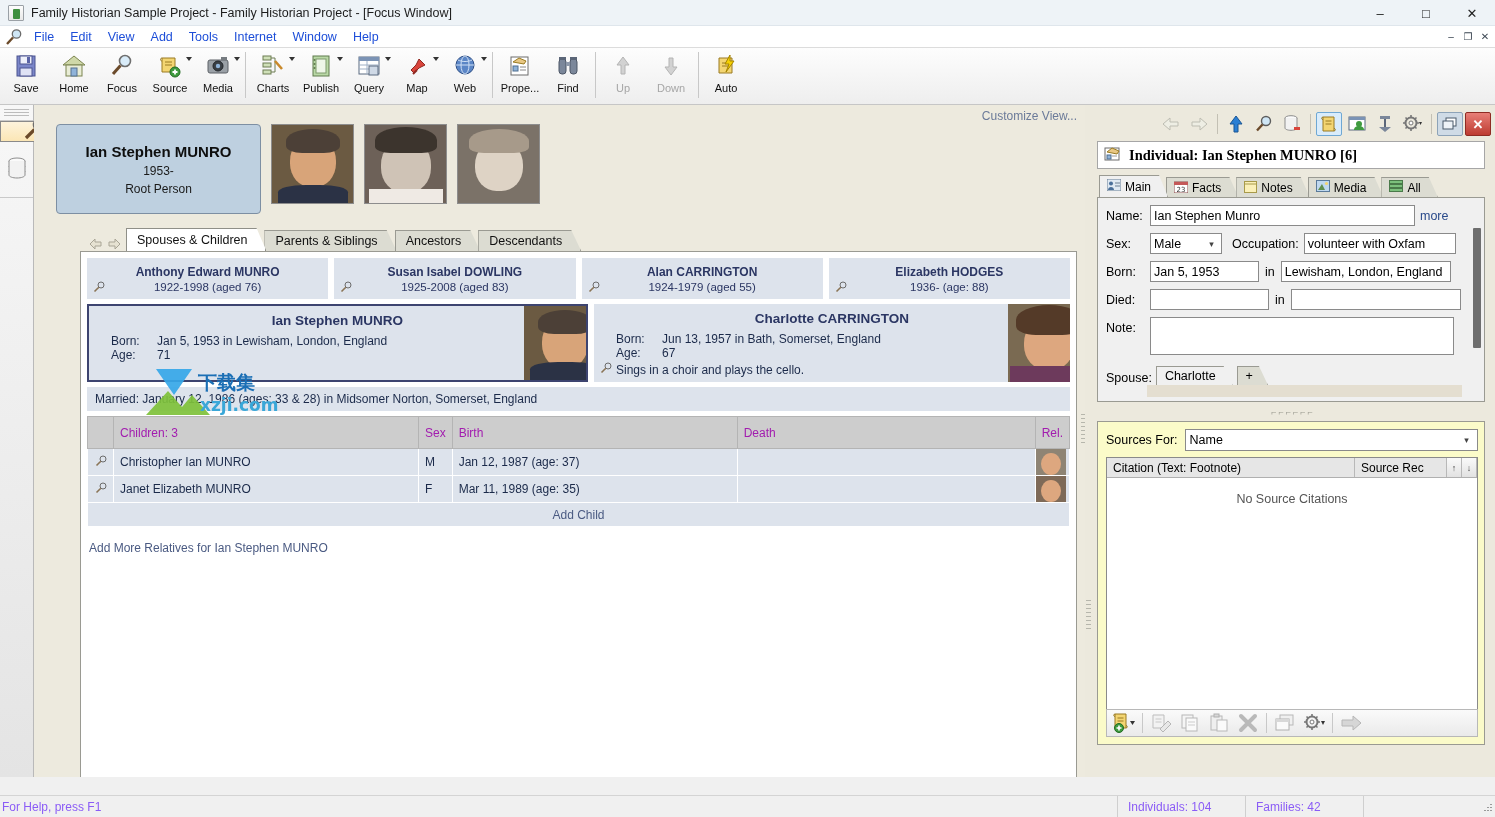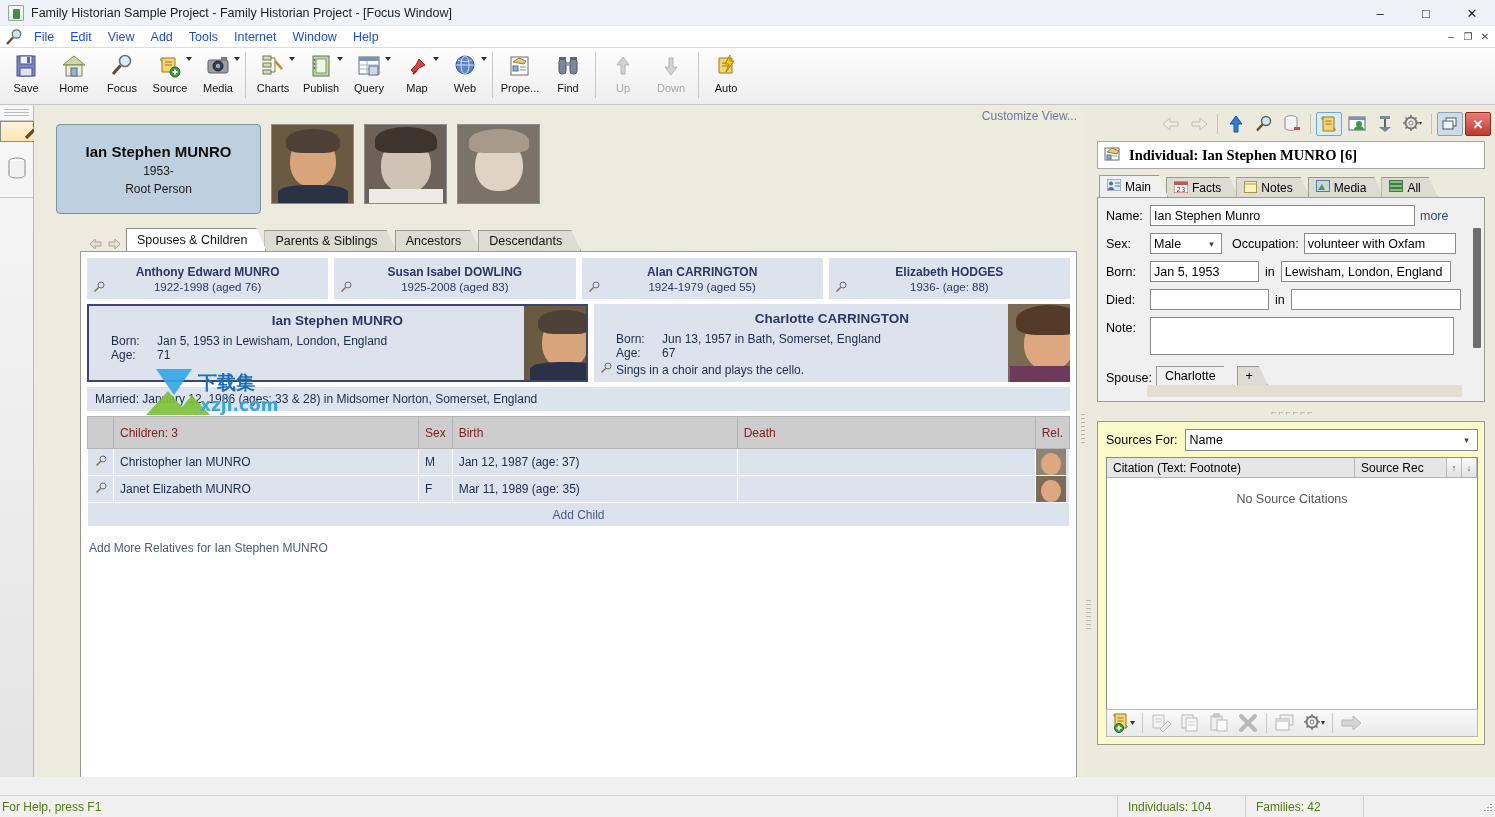--- a/index.html
+++ b/index.html
@@ -174,21 +174,21 @@
   .pphoto { position:absolute; right:0; top:0; width:62px; height:100%; overflow:hidden; }
 
   .marr {
     margin:5px 6px 0 6px; background:#dde3ec; height:24px; display:flex; align-items:center;
     padding-left:8px; font-size:12px; color:#1b2a4a;
   }
 
   table.kids { width:calc(100% - 12px); margin:5px 6px 0 6px; border-collapse:collapse; }
   table.kids th {
     background:#cdcdcd; border:1px solid #b4b4b4; border-left:none; font-weight:normal;
-    font-size:12px; text-align:left; padding:3px 6px; color:#7f1d1d; height:32px;
+    font-size:12px; text-align:left; padding:3px 6px; color:#a21caf; height:32px;
   }
   table.kids th.first { width:26px; border-left:1px solid #b4b4b4; }
   table.kids td {
     background:#dde3ec; border:1px solid #fff; border-left:none; font-size:12px;
     padding:3px 6px; color:#1b2a4a; height:26px;
   }
   table.kids td.first { width:26px; border-left:1px solid #fff; text-align:center; }
   table.kids td.rel { width:32px; padding:0; }
   table.kids td.rel .ph { width:30px; height:26px; overflow:hidden; position:relative; }
   .addchild {
@@ -287,21 +287,21 @@
   .sbsep { width:1px; height:20px; background:#c8c8c8; margin:0 3px; }
 
   
   #dockspl { position:absolute; left:-4px; top:0; width:4px; height:100%; background:#ece9dd; }
   #dockdots2 { position:absolute; left:1086px; top:600px; }
   #dockdots2 i { display:block; width:5px; height:1px; background:#b6b6ac; margin-bottom:3px; }
 
   
   #statusbar {
     height:22px; background:#f0f0f0; border-top:1px solid #d4d4d4;
-    display:flex; align-items:center; font-size:12px; color:#4d7c0f; position:absolute;
+    display:flex; align-items:center; font-size:12px; color:#8b5cf6; position:absolute;
     left:0; right:0; bottom:0;
   }
   #statusbar .left { padding-left:2px; flex:1; }
   #statusbar .cell { border-left:1px solid #cfcfcf; padding:0 10px; height:22px;
      display:flex; align-items:center; }
   #statusbar .cell.w1 { width:128px; }
   #statusbar .cell.w2 { width:118px; }
   #statusbar .cell.w3 { width:116px; }
   #statusbar .grip { width:14px; height:14px; margin-right:2px; position:relative; }
 

